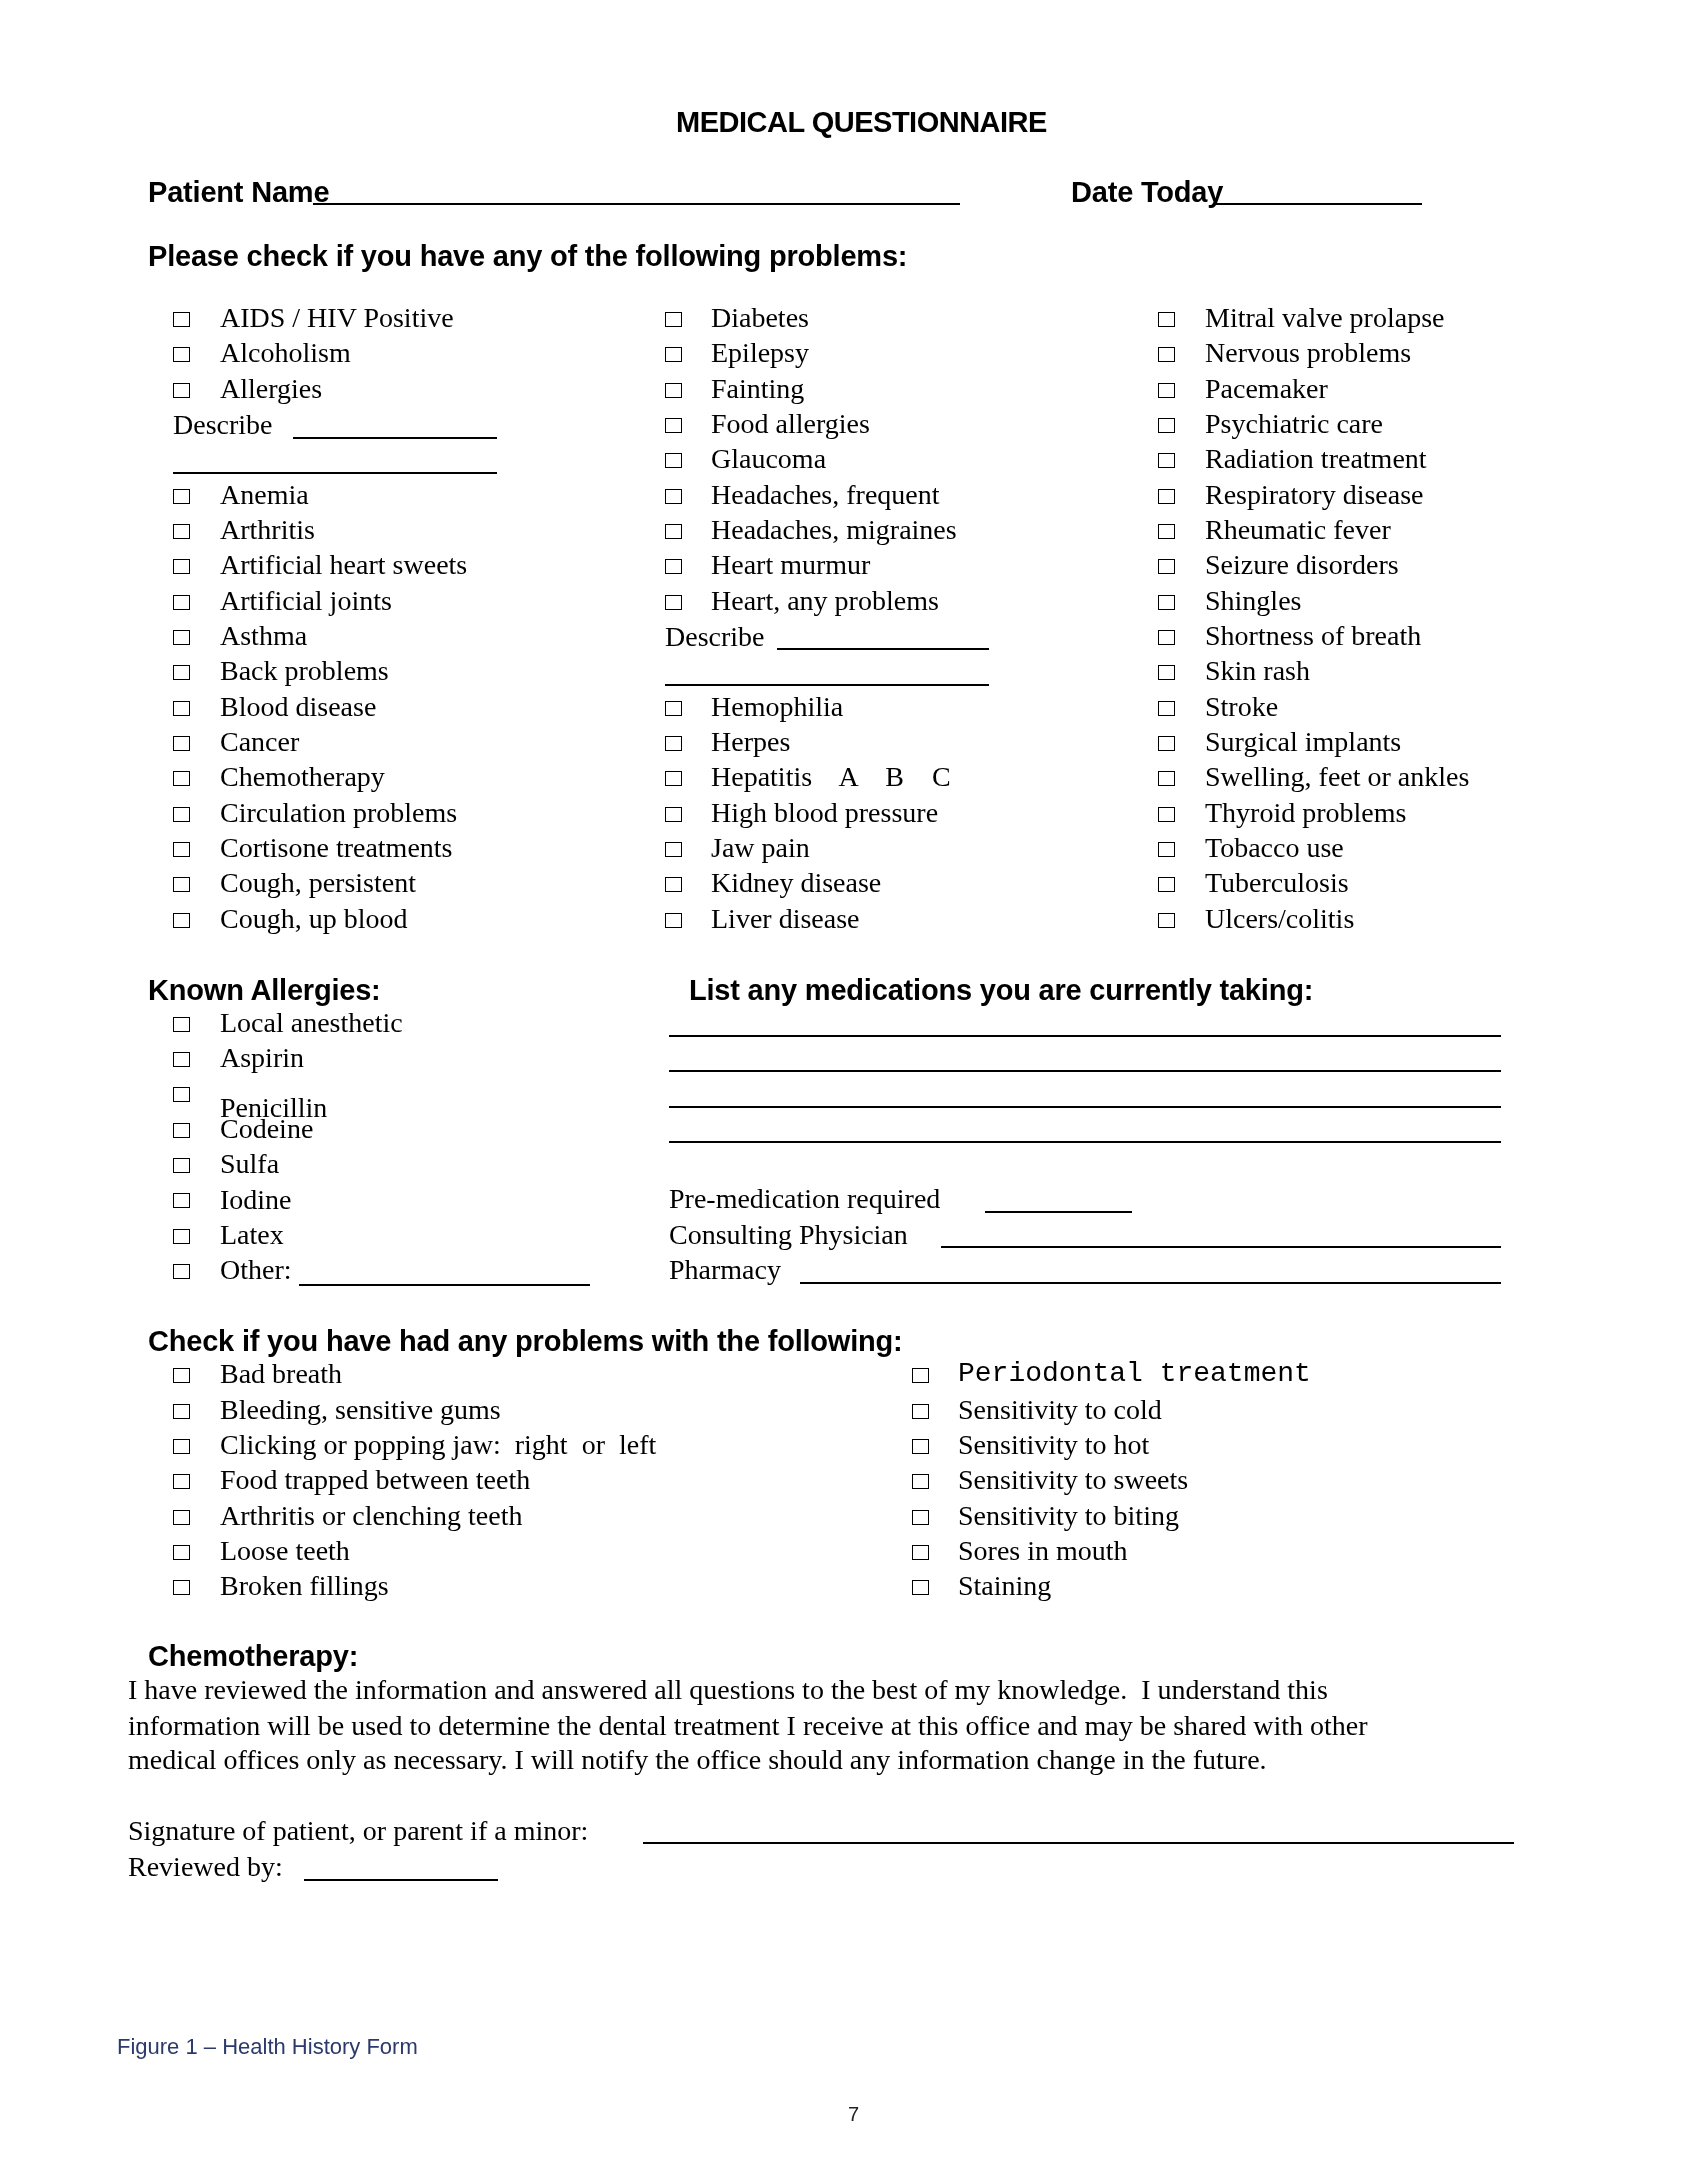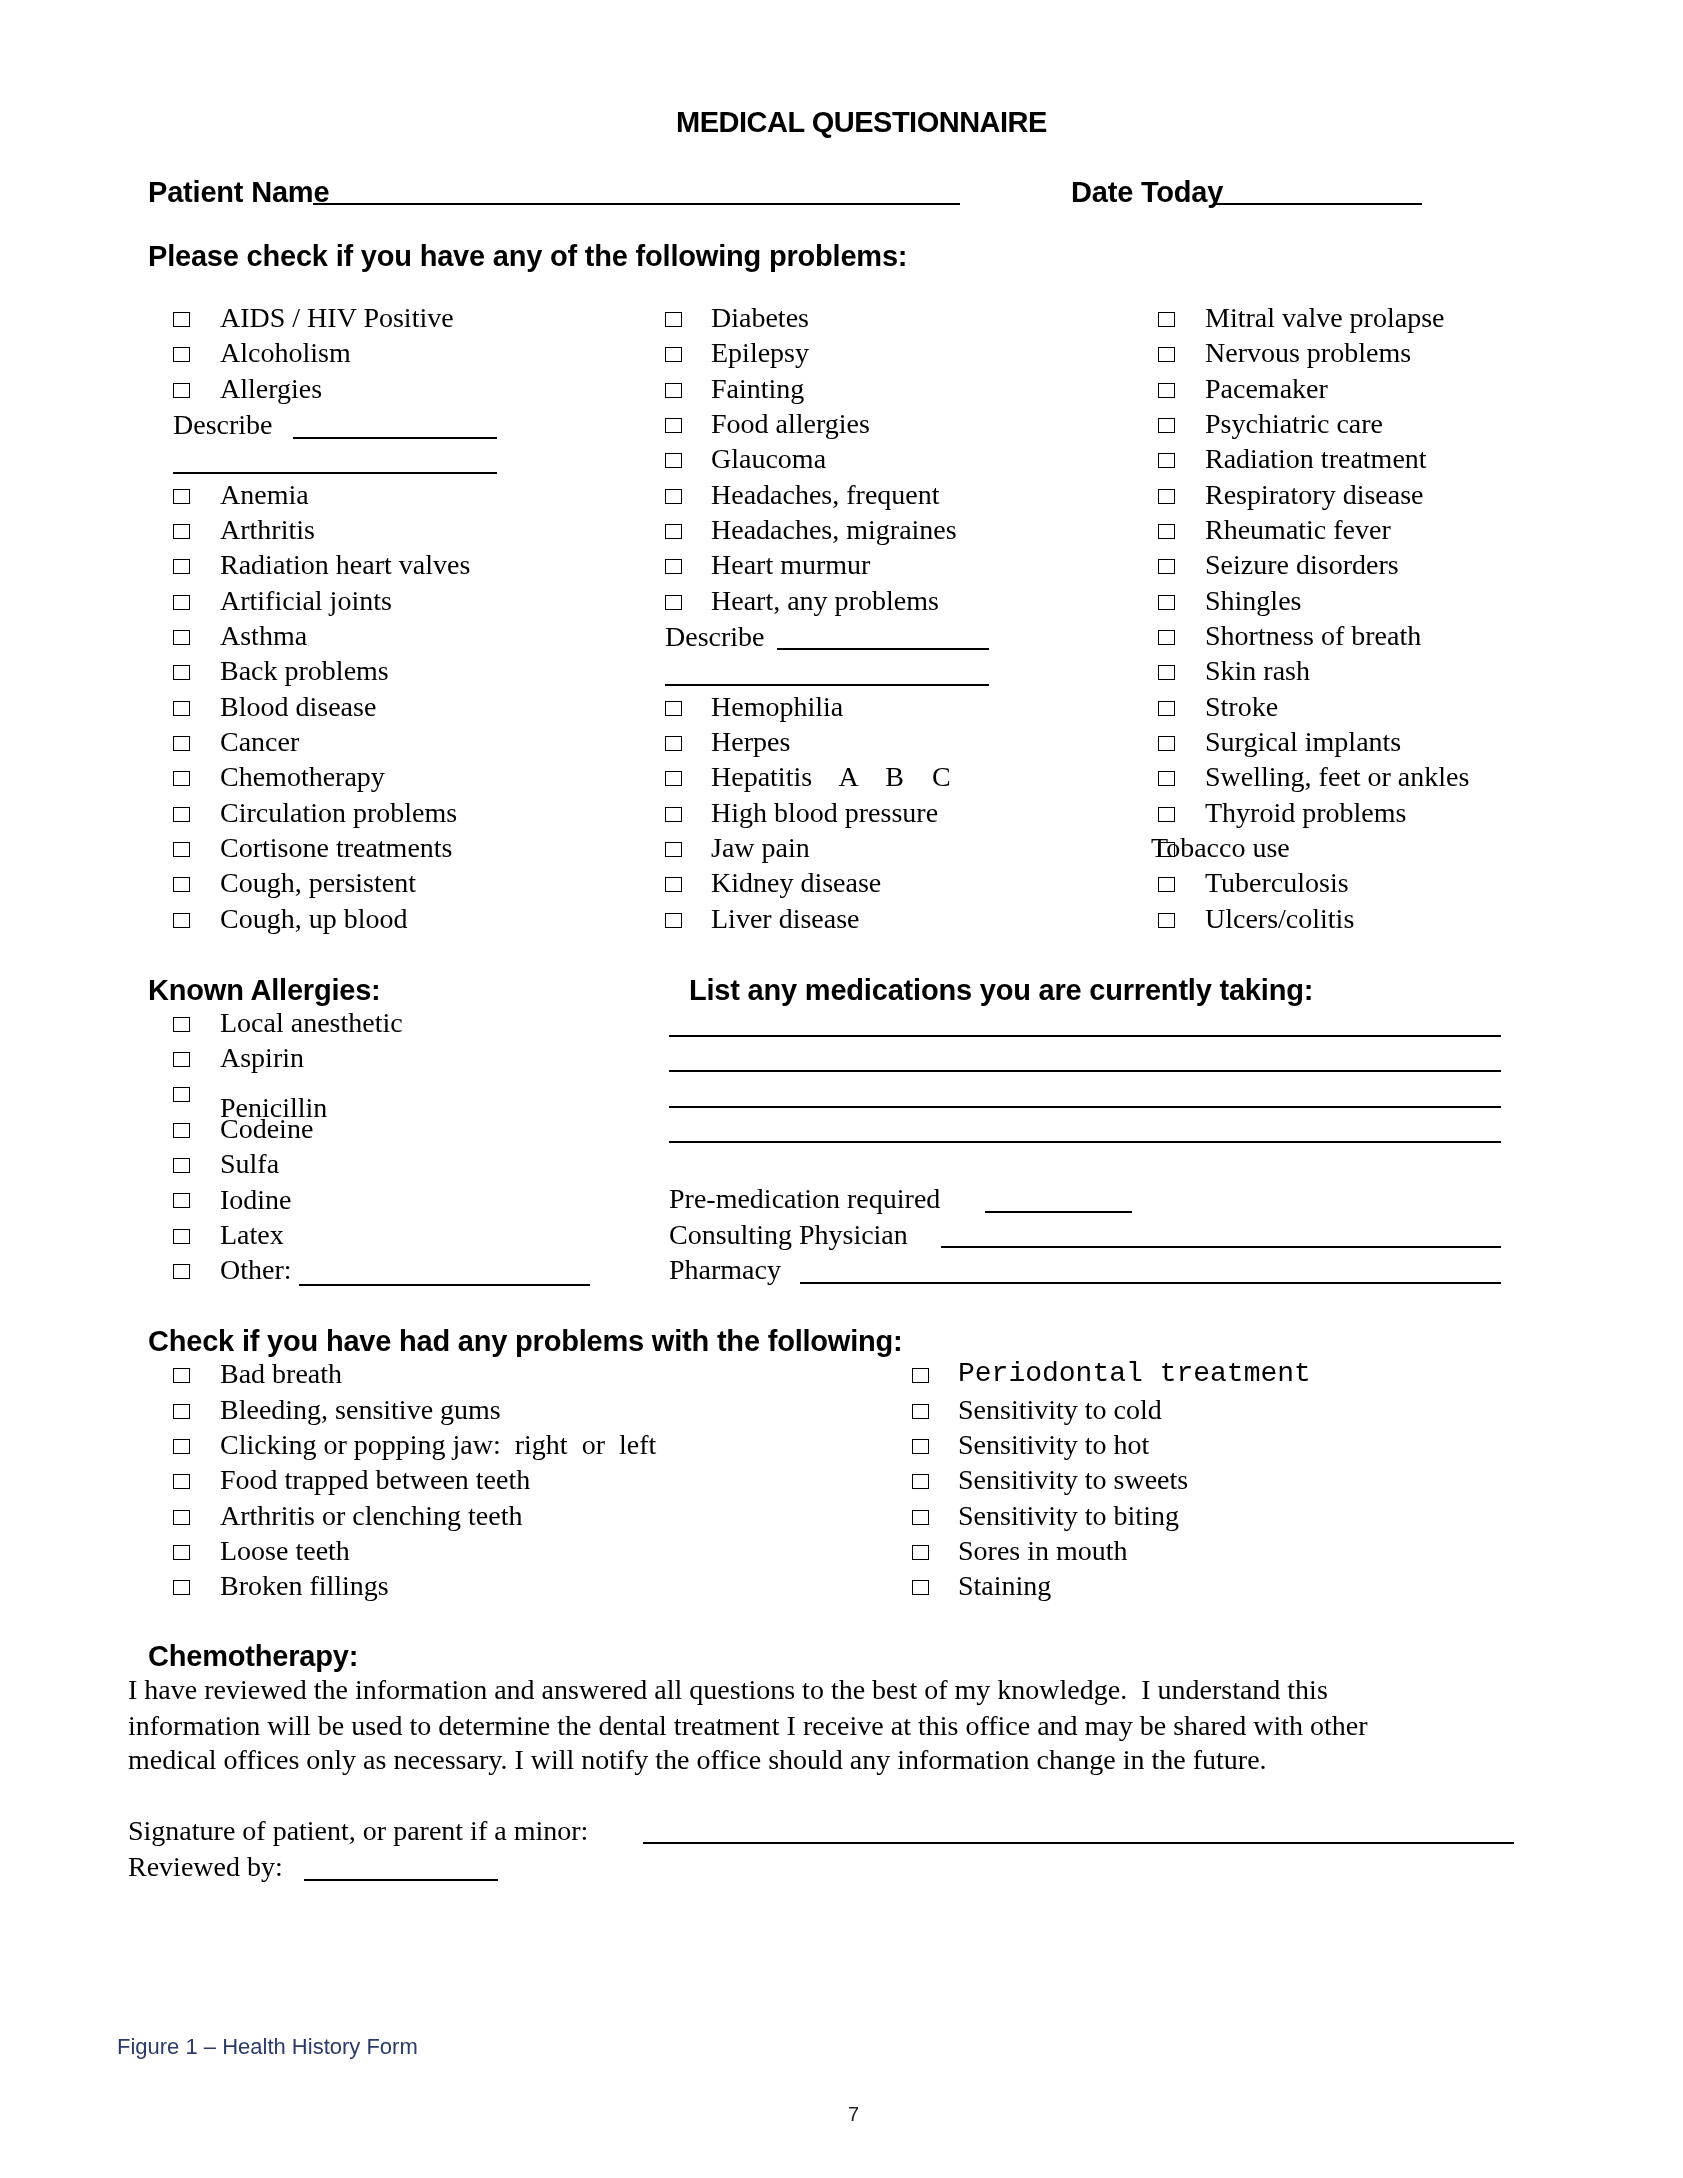--- a/index.html
+++ b/index.html
@@ -32,21 +32,21 @@
     <div class="item serif" style="left: 220px; top: 300px; white-space: pre;">AIDS / HIV Positive</div>
     <span class="cb" style="left: 173px; top: 347px;"></span>
     <div class="item serif" style="left: 220px; top: 335px; white-space: pre;">Alcoholism</div>
     <span class="cb" style="left: 173px; top: 383px;"></span>
     <div class="item serif" style="left: 220px; top: 371px; white-space: pre;">Allergies</div>
     <span class="cb" style="left: 173px; top: 489px;"></span>
     <div class="item serif" style="left: 220px; top: 477px; white-space: pre;">Anemia</div>
     <span class="cb" style="left: 173px; top: 524px;"></span>
     <div class="item serif" style="left: 220px; top: 512px; white-space: pre;">Arthritis</div>
     <span class="cb" style="left: 173px; top: 559px;"></span>
-    <div class="item serif" style="left: 220px; top: 547px; white-space: pre;">Radiation heart valves</div>
+    <div class="item serif" style="left: 220px; top: 547px; white-space: pre;">Artificial heart sweets</div>
     <span class="cb" style="left: 173px; top: 595px;"></span>
     <div class="item serif" style="left: 220px; top: 583px; white-space: pre;">Artificial joints</div>
     <span class="cb" style="left: 173px; top: 630px;"></span>
     <div class="item serif" style="left: 220px; top: 618px; white-space: pre;">Asthma</div>
     <span class="cb" style="left: 173px; top: 665px;"></span>
     <div class="item serif" style="left: 220px; top: 653px; white-space: pre;">Back problems</div>
     <span class="cb" style="left: 173px; top: 701px;"></span>
     <div class="item serif" style="left: 220px; top: 689px; white-space: pre;">Blood disease</div>
     <span class="cb" style="left: 173px; top: 736px;"></span>
     <div class="item serif" style="left: 220px; top: 724px; white-space: pre;">Cancer</div>
@@ -116,21 +116,21 @@
     <div class="item serif" style="left: 1205px; top: 653px; white-space: pre;">Skin rash</div>
     <span class="cb" style="left: 1158px; top: 701px;"></span>
     <div class="item serif" style="left: 1205px; top: 689px; white-space: pre;">Stroke</div>
     <span class="cb" style="left: 1158px; top: 736px;"></span>
     <div class="item serif" style="left: 1205px; top: 724px; white-space: pre;">Surgical implants</div>
     <span class="cb" style="left: 1158px; top: 771px;"></span>
     <div class="item serif" style="left: 1205px; top: 759px; white-space: pre;">Swelling, feet or ankles</div>
     <span class="cb" style="left: 1158px; top: 807px;"></span>
     <div class="item serif" style="left: 1205px; top: 795px; white-space: pre;">Thyroid problems</div>
     <span class="cb" style="left: 1158px; top: 842px;"></span>
-    <div class="item serif" style="left: 1151px; top: 830px; white-space: pre;">Tobacco use</div>
+    <div class="item serif" style="left: 1205px; top: 830px; white-space: pre;">Tobacco use</div>
     <span class="cb" style="left: 1158px; top: 877px;"></span>
     <div class="item serif" style="left: 1205px; top: 865px; white-space: pre;">Tuberculosis</div>
     <span class="cb" style="left: 1158px; top: 913px;"></span>
     <div class="item serif" style="left: 1205px; top: 901px; white-space: pre;">Ulcers/colitis</div>
   </div>
 
 <div class="item serif" style="left: 173px; top: 407px; white-space: pre;">Describe</div>
 <div class="line" style="left:293px; top:437px; width:204px;"></div>
 <div class="line" style="left:173px; top:472px; width:324px;"></div>
 

